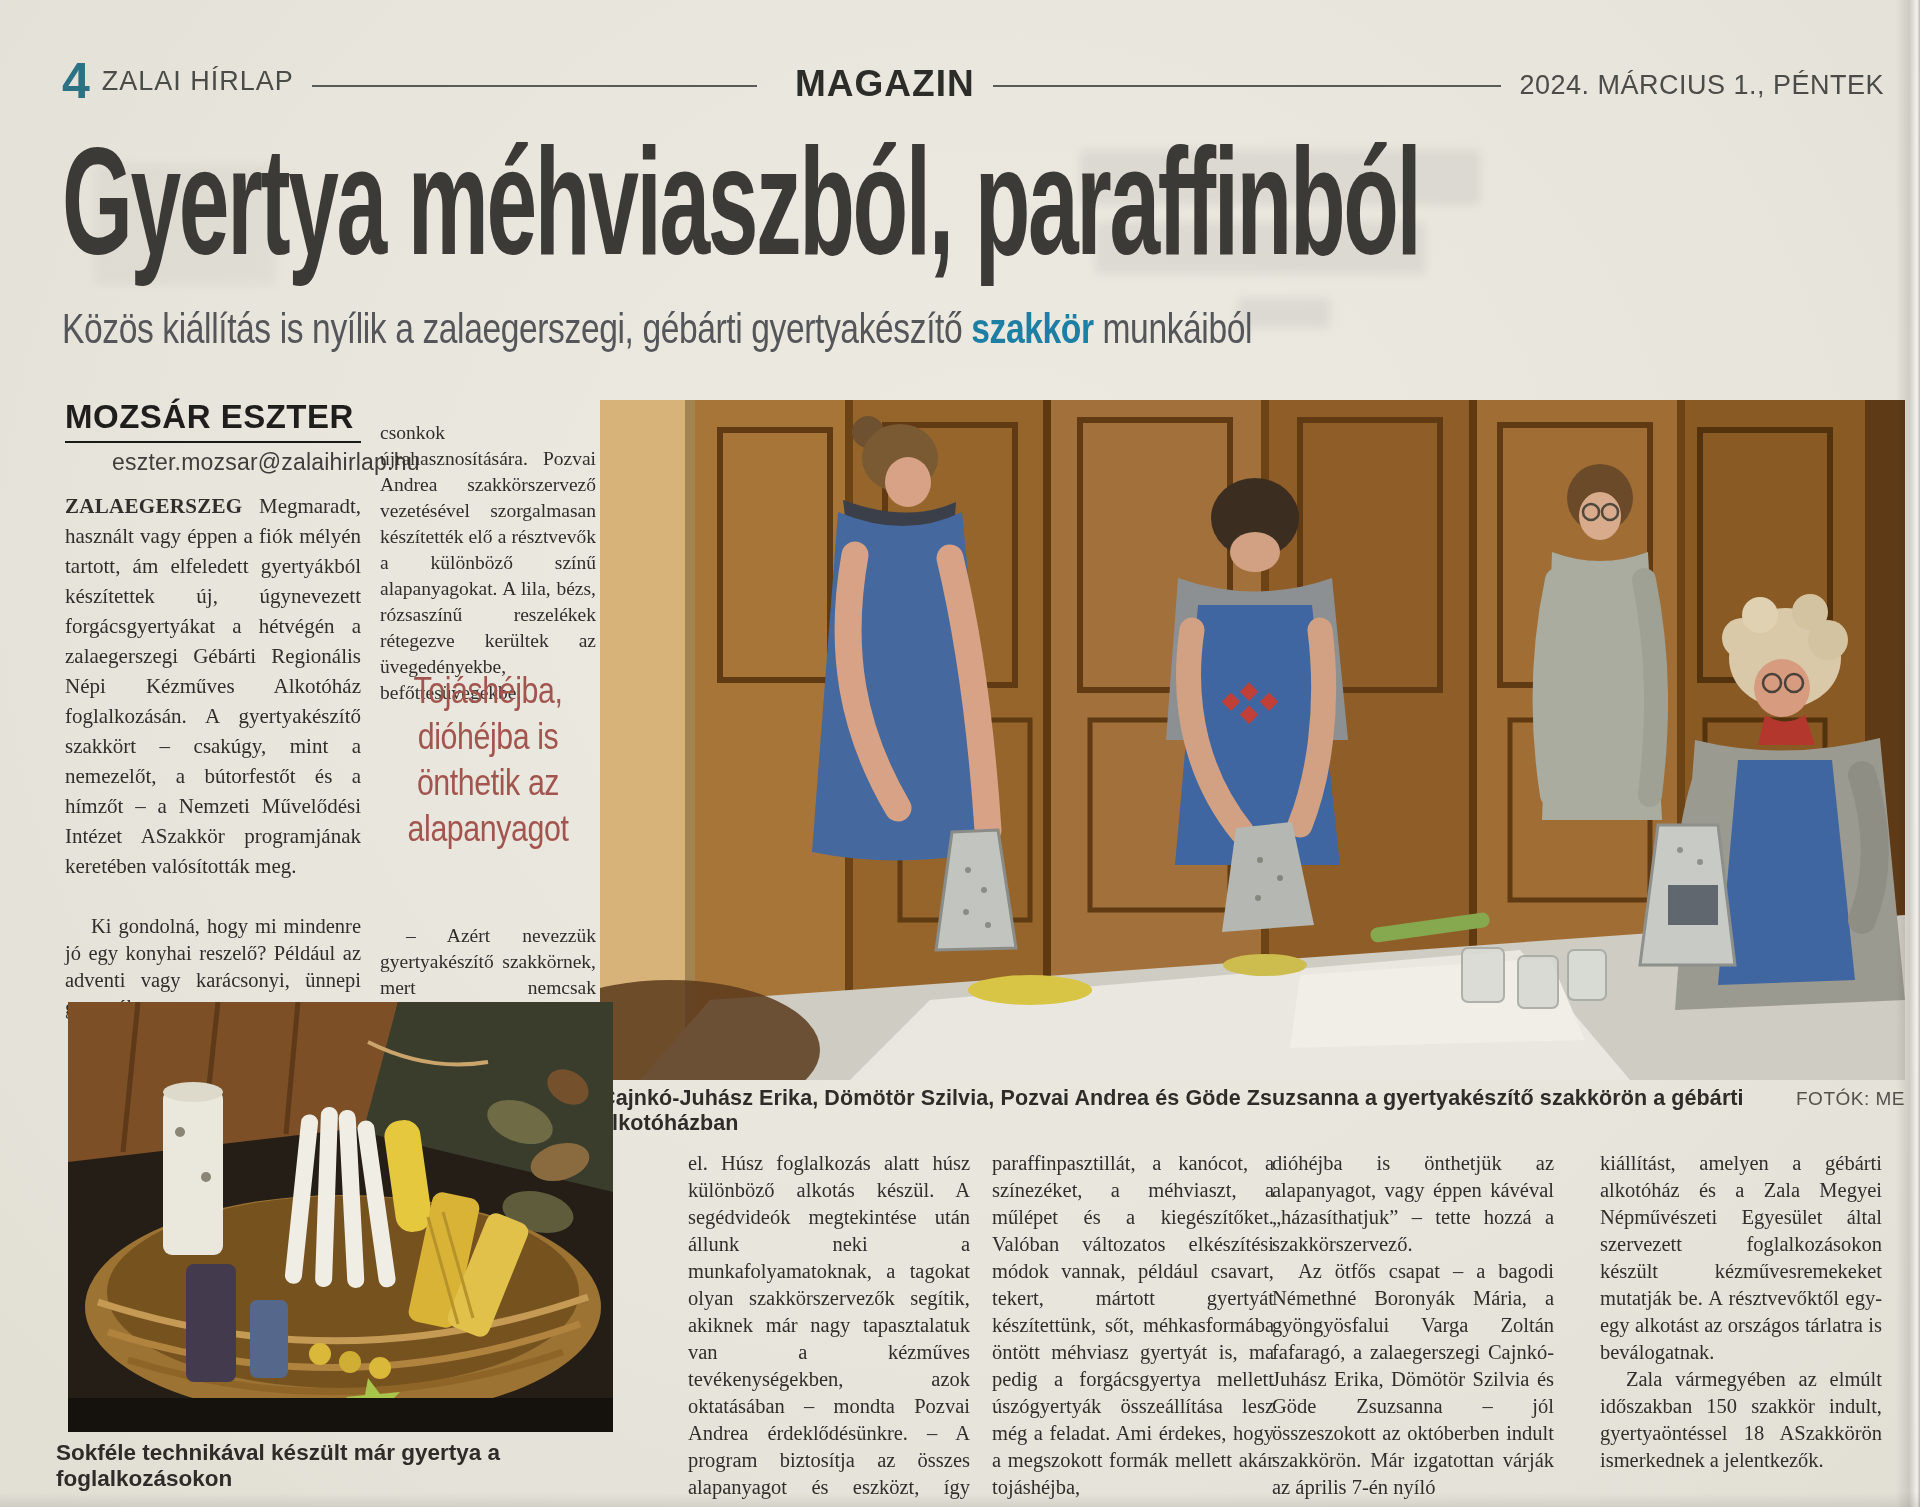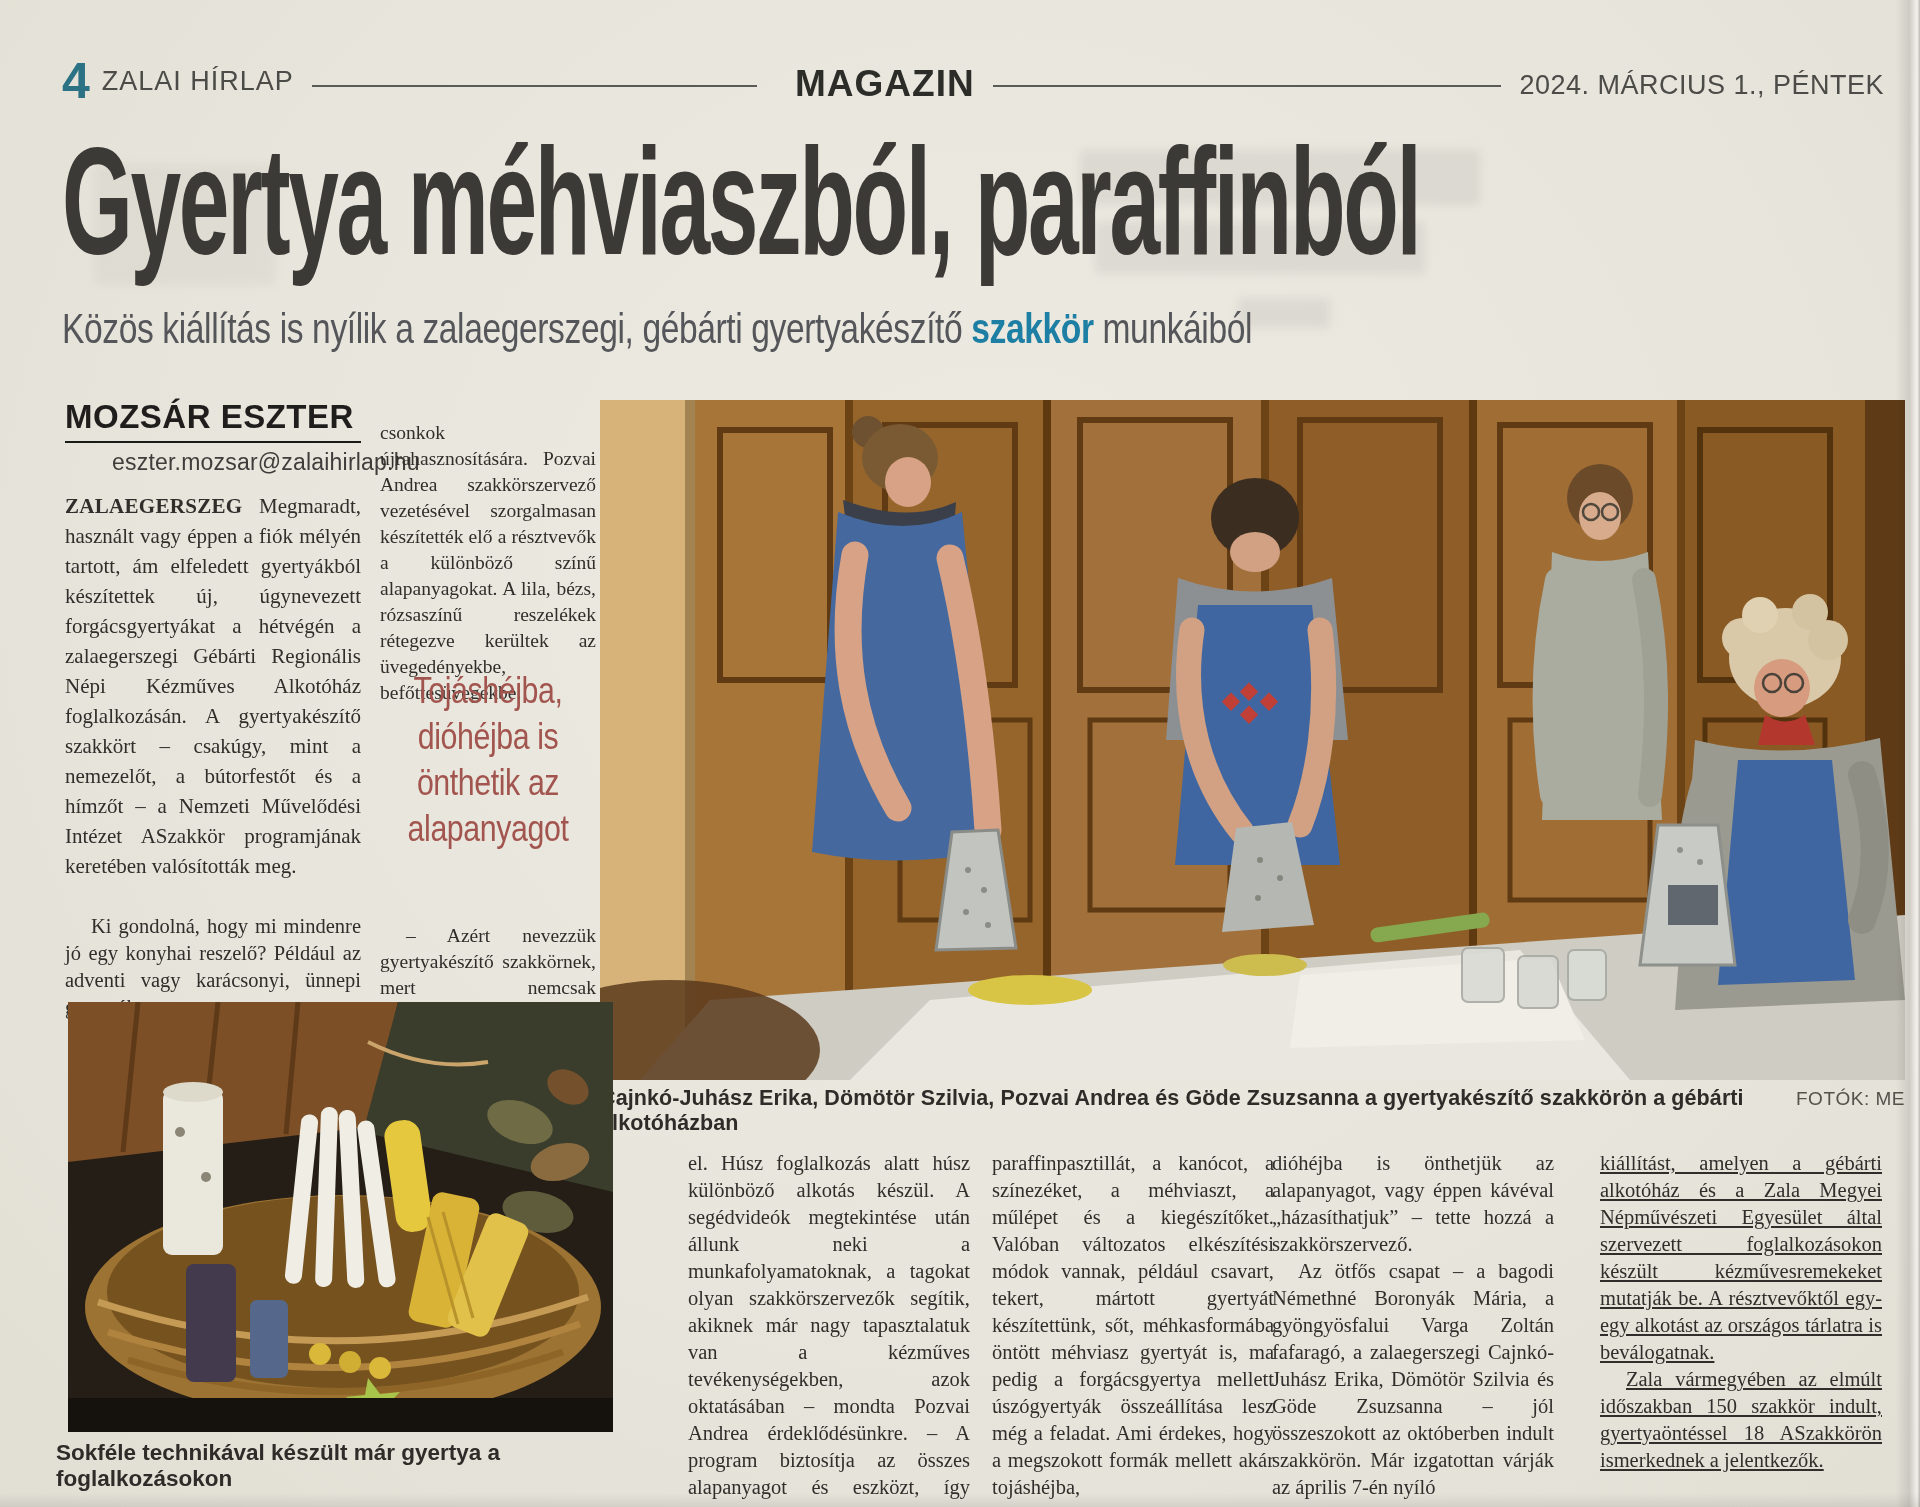--- a/index.html
+++ b/index.html
@@ -58,21 +58,21 @@
   .small-photo{position:absolute;left:68px;top:1002px;width:545px;height:430px;overflow:hidden;background:#241e16;}
   .small-photo svg{display:block;width:100%;height:100%;}
   .small-caption{position:absolute;left:56px;top:1440px;width:560px;font-size:22.5px;font-weight:700;color:#2d2c29;}
   
   .bcol{position:absolute;top:1150px;width:282px;text-align:justify;font-family:"Liberation Serif",serif;font-size:20.5px;line-height:27px;color:#2f2e2b;}
   .bcol p{margin:0;}
   .bcol p + p{text-indent:26px;}
   .bcol1{left:688px;}
   .bcol2{left:992px;}
   .bcol3{left:1272px;}
-  .bcol4{left:1600px;text-decoration:underline;}
+  .bcol4{left:1600px;}
   
   .ghost{position:absolute;background:rgba(70,70,70,.08);filter:blur(4px);border-radius:4px;}
   .g1{left:1080px;top:150px;width:400px;height:55px;}
   .g2{left:1095px;top:222px;width:330px;height:52px;}
   .g3{left:1238px;top:298px;width:92px;height:30px;}
   .g4{left:95px;top:165px;width:180px;height:120px;background:rgba(70,70,70,.05);}
   .edge-shadow{position:absolute;right:0;top:0;width:24px;height:100%;
     background:linear-gradient(90deg,rgba(0,0,0,0),rgba(0,0,0,.10) 55%,rgba(255,255,255,.55) 88%,rgba(0,0,0,.18));}
   .bottom-shadow{position:absolute;left:0;bottom:0;width:100%;height:14px;
     background:linear-gradient(180deg,rgba(0,0,0,0),rgba(0,0,0,.08));}

